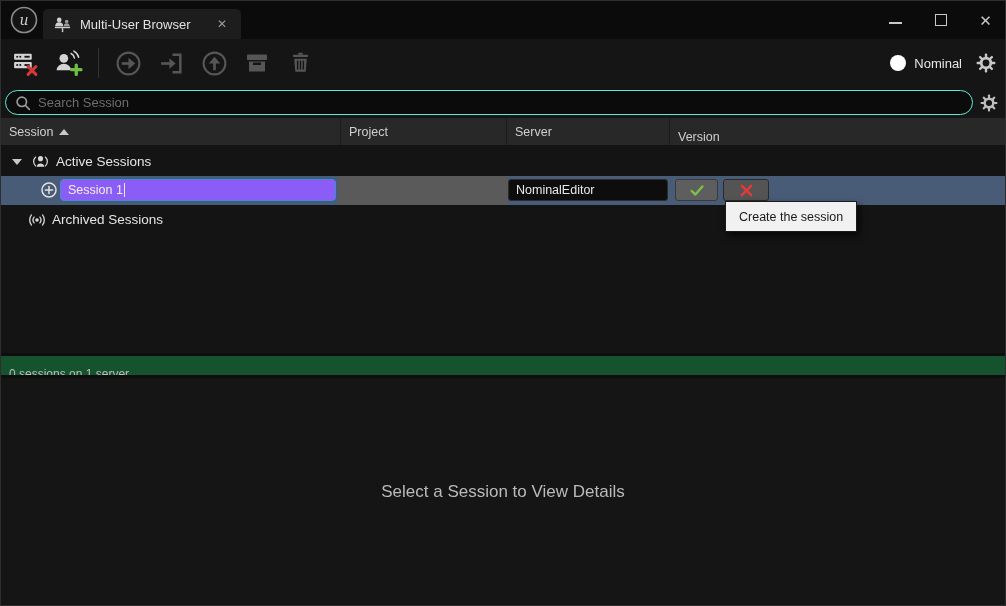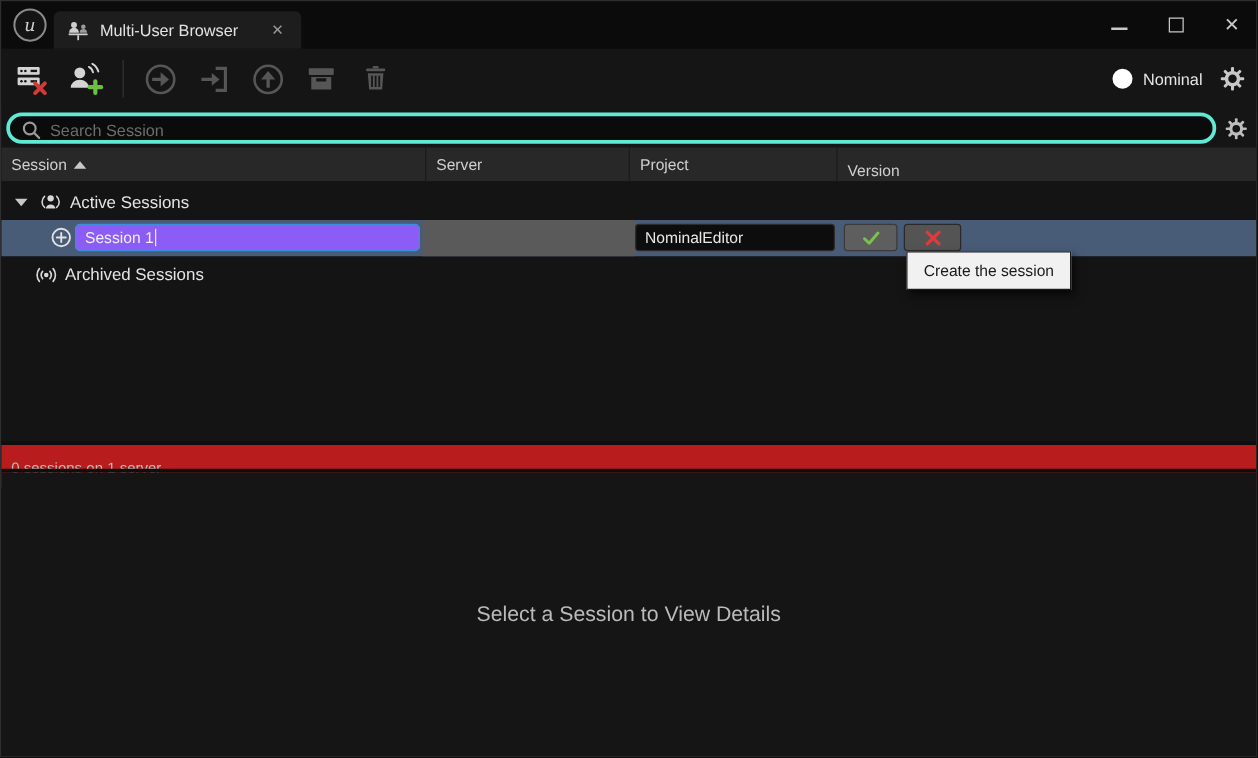--- a/index.html
+++ b/index.html
@@ -28,22 +28,22 @@
   
   .toolbar { position:absolute; top:38px; left:0; right:0; height:48px; background:#151515; display:flex; align-items:center; padding:0 9px; }
   .tb-btn { width:30px; height:32px; display:flex; align-items:center; justify-content:center; margin-right:13px; border-radius:3px; }
   .tb-sep { width:1px; height:30px; background:#333; margin:0 14px 0 2px; }
   .tb-right { margin-left:auto; display:flex; align-items:center; gap:8px; }
   .nominal-dot { width:16px; height:16px; border-radius:50%; background:#ffffff; }
   .nominal-label { font-size:13px; color:#e6e6e6; margin-right:6px; }
   
   .search-row { position:absolute; top:86px; left:0; right:0; height:31px; display:flex; align-items:center; padding:0 4px; gap:4px; }
   .search-box {
-    flex:1; height:25px; background:#0b0b0b; border:3px solid #5eead4; border-radius:13px;
-    display:flex; align-items:flex-end; padding:0 9px; gap:7px;
+    flex:1; height:25px; background:#0b0b0b; border:1px solid #5eead4; border-radius:13px;
+    display:flex; align-items:center; padding:0 9px; gap:7px;
   }
   .search-box input {
     flex:1; background:transparent; border:none; outline:none;
     color:#d8d8d8; font-size:13px; font-family:inherit;
   }
   .search-box input::placeholder { color:#6d6d6d; }
   .search-gear { width:24px; display:flex; justify-content:center; }
   
   .cols { position:absolute; top:117px; left:0; right:0; height:27px; background:#282828; display:flex; font-size:12.5px; color:#cfcfcf; }
   .col { display:flex; align-items:center; padding:0 8px; border-right:1px solid #1b1b1b; gap:6px; }
@@ -72,21 +72,21 @@
   }
   .accept-btn { position:absolute; left:674px; top:3px; width:43px; height:22px; background:#5e5e5e; border:1px solid #3a3a3a; border-radius:3px; display:flex; align-items:center; justify-content:center; }
   .cancel-btn { position:absolute; left:722px; top:3px; width:46px; height:22px; background:#545454; border:1px solid #2a2a2a; border-radius:3px; display:flex; align-items:center; justify-content:center; }
   .tooltip {
     position:absolute; left:724px; top:200px; height:31px; padding:0 13px;
     background:#f1f1f1; border:1px solid #1a1a1a; box-shadow:3px 4px 7px rgba(0,0,0,.65);
     display:flex; align-items:center; font-size:12.5px; color:#1a1a1a; z-index:10; white-space:nowrap;
   }
   
   .strip1 { position:absolute; top:352px; left:0; right:0; height:3px; background:#0e0e0e; }
-  .statusbar { position:absolute; top:355px; left:0; right:0; height:35px; background:#b91c1c; display:flex; align-items:center; padding:0 8px; font-size:12px; color:#bdbdbd; }
+  .statusbar { position:absolute; top:355px; left:0; right:0; height:35px; background:#14532d; display:flex; align-items:center; padding:0 8px; font-size:12px; color:#bdbdbd; }
   .strip2 { position:absolute; top:374px; left:0; right:0; height:3px; background:#0e0e0e; }
   .details { position:absolute; top:377px; left:0; right:0; bottom:0; background:#151515; display:flex; align-items:center; justify-content:center; font-size:17px; color:#bababa; }
   svg { display:block; }
 </style>
 </head>
 <body>
 
 <div id="window">
 
   <div class="titlebar">
@@ -248,25 +248,25 @@
         <circle cx="10" cy="10" r="4.8" fill="none" stroke="#bdbdbd" stroke-width="2.8"></circle>
       </svg>
     </div>
   </div>
 
   <div class="cols">
     <div class="col c-session">
       <span>Session</span>
       <span class="sort-arrow"></span>
     </div>
+    <div class="col c-project">
+      <span>Project</span>
+    </div>
     <div class="col c-server">
       <span>Server</span>
-    </div>
-    <div class="col c-project">
-      <span>Project</span>
     </div>
     <div class="col c-version">
       <span>Version</span>
     </div>
   </div>
 
   <div class="list">
 
     <div class="group-row gr-active">
       <span class="expander"></span>

